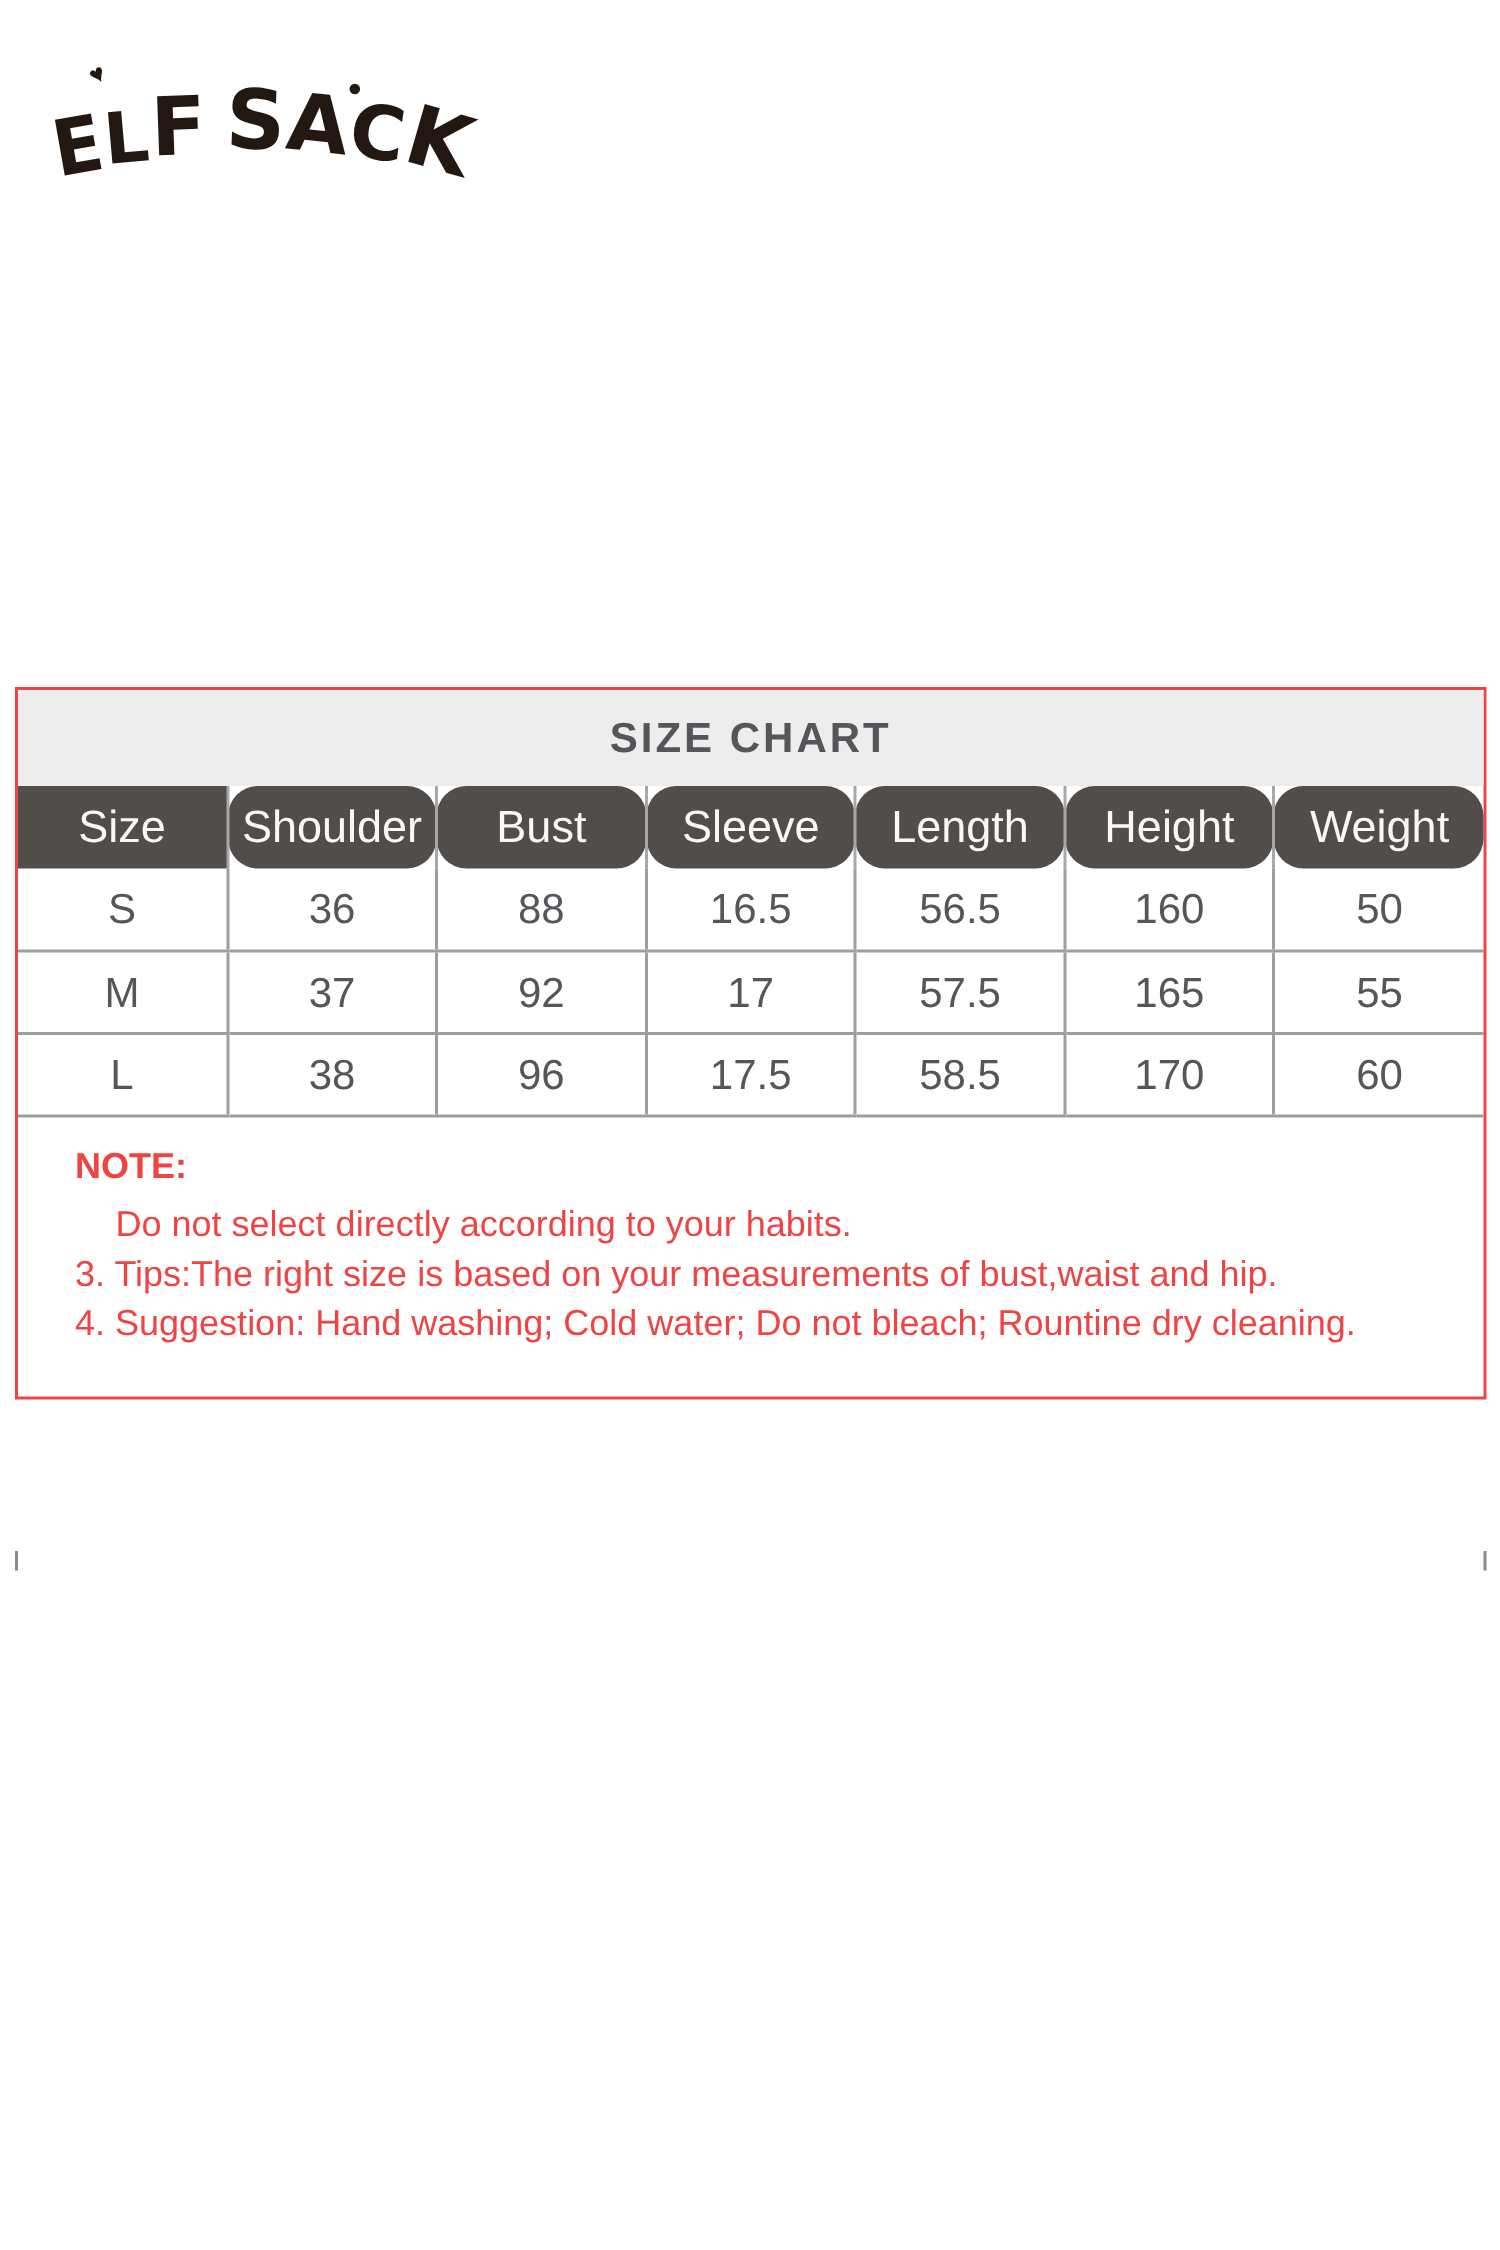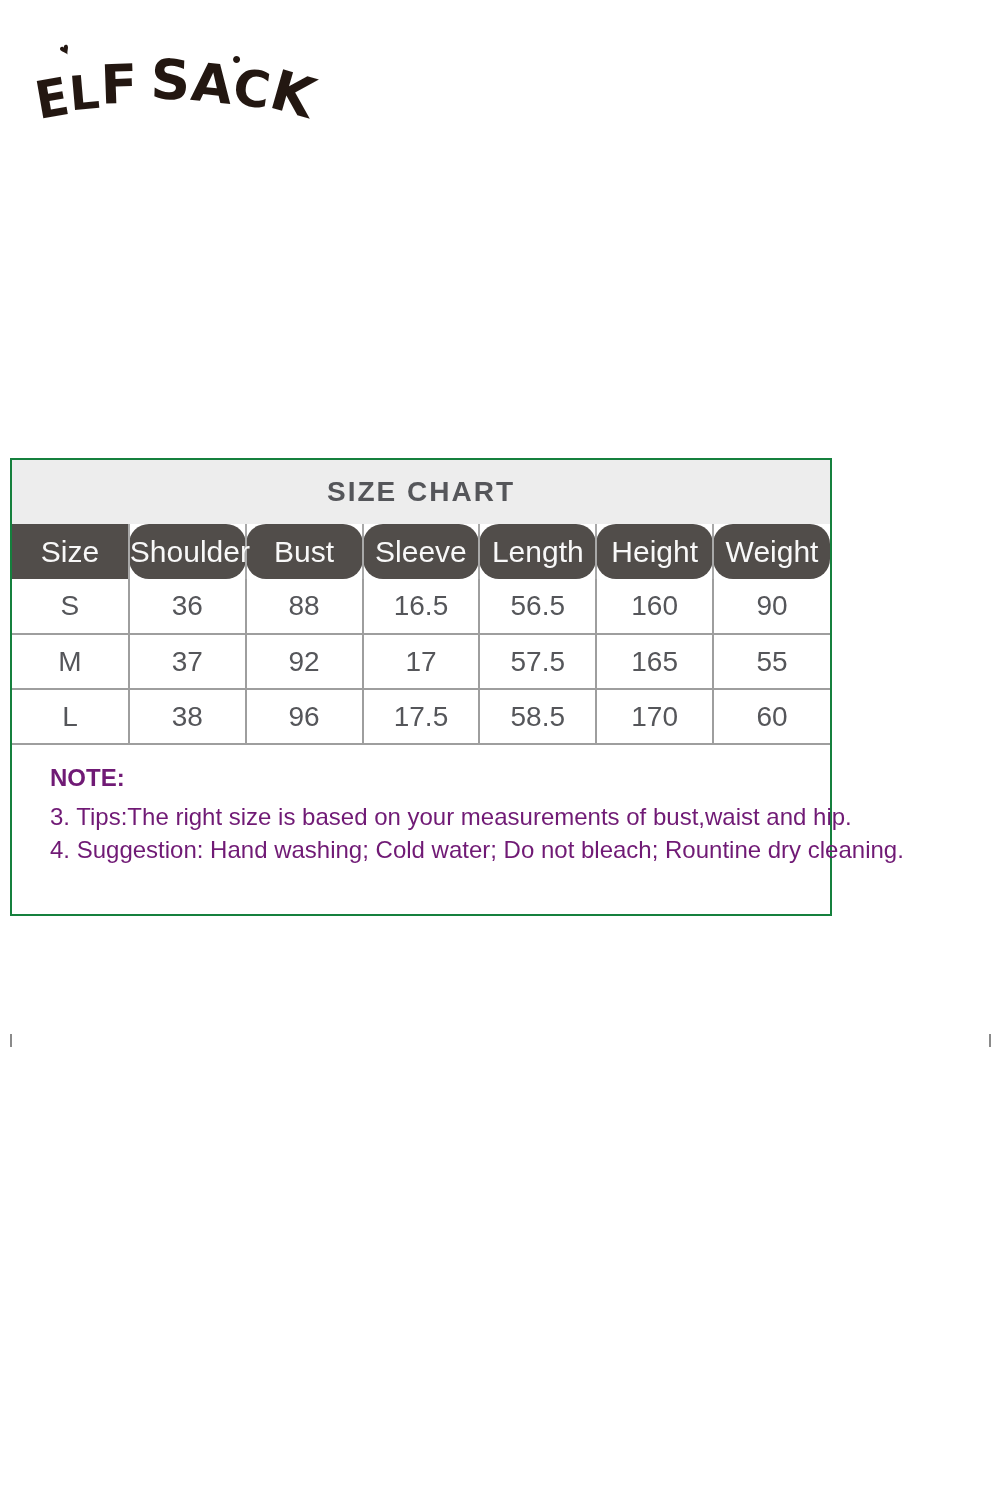--- a/index.html
+++ b/index.html
@@ -47,22 +47,22 @@
     top: 16px;
     font-size: 26px;
     line-height: 0.4;
   }
 
   
   .frame {
     position: absolute;
     left: 10px;
     top: 458px;
-    width: 822px;
-    border: 2px solid #15803d;
+    width: 981px;
+    border: 2px solid #ef4444;
     background: #ffffff;
   }
   .title-bar {
     height: 64px;
     background: #ededed;
     display: flex;
     align-items: center;
     justify-content: center;
     font-size: 28px;
     font-weight: 700;
@@ -86,23 +86,23 @@
   table.size-table td {
     height: 55px;
     font-size: 28px;
     color: #55565a;
     border-bottom: 2px solid #9e9e9e;
   }
   table.size-table td + td { border-left: 2px solid #9e9e9e; }
 
   
   .notes {
-    padding: 16px 20px 48px 38px;
+    padding: 16px 20px 32px 38px;
     font-size: 24px;
-    color: #701a75;
+    color: #ef4444;
     line-height: 33px;
   }
   .notes-heading { font-weight: 700; margin-bottom: 6px; }
   .note-line { white-space: nowrap; }
   .note-line.indent { padding-left: 27px; }
 
   
   .next-box-stub {
     position: absolute;
     left: 10px;
@@ -147,21 +147,21 @@
       </tr>
     </thead>
     <tbody>
       <tr>
         <td>S</td>
         <td>36</td>
         <td>88</td>
         <td>16.5</td>
         <td>56.5</td>
         <td>160</td>
-        <td>90</td>
+        <td>50</td>
       </tr>
       <tr>
         <td>M</td>
         <td>37</td>
         <td>92</td>
         <td>17</td>
         <td>57.5</td>
         <td>165</td>
         <td>55</td>
       </tr>
@@ -172,19 +172,20 @@
         <td>17.5</td>
         <td>58.5</td>
         <td>170</td>
         <td>60</td>
       </tr>
     </tbody>
   </table>
 
   <div class="notes">
     <div class="notes-heading">NOTE:</div>
+    <div class="note-line indent">Do not select directly according to your habits.</div>
     <div class="note-line">3. Tips:The right size is based on your measurements of bust,waist and hip.</div>
     <div class="note-line">4. Suggestion: Hand washing; Cold water; Do not bleach; Rountine dry cleaning.</div>
   </div>
 
 </div>
 
 <div class="next-box-stub"></div>
 
 </body></html>

